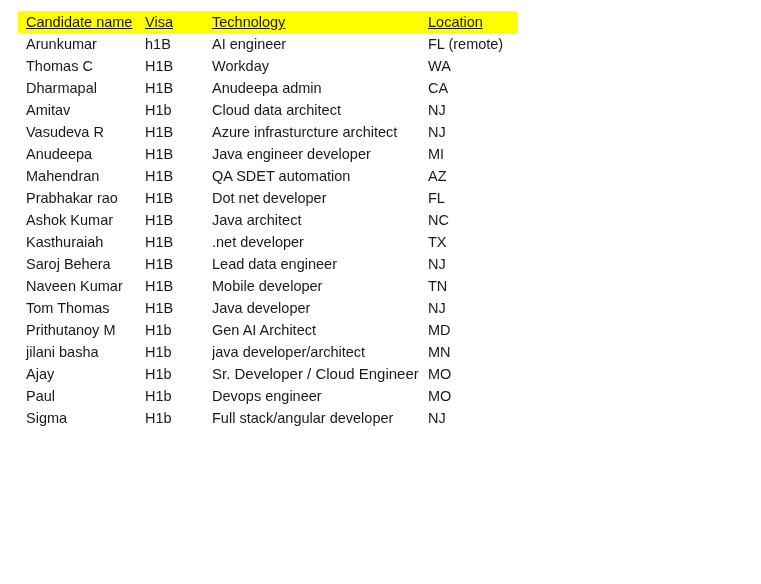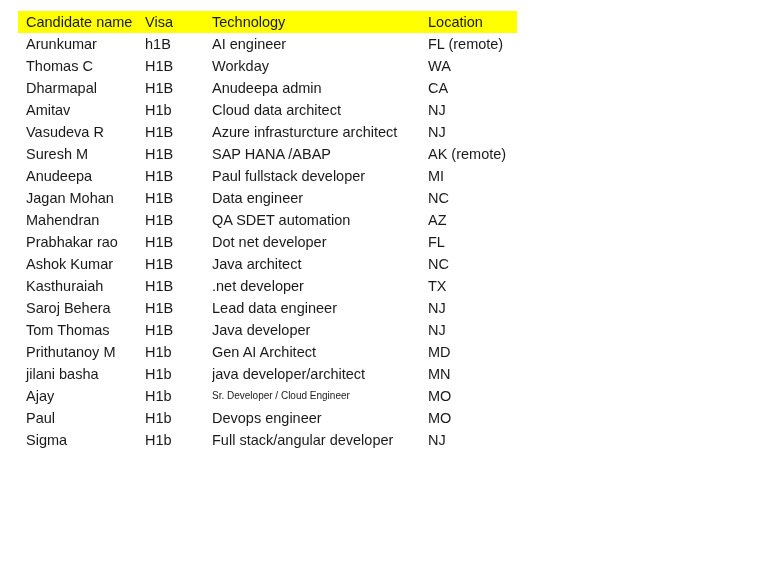--- a/index.html
+++ b/index.html
@@ -39,23 +39,24 @@
     line-height: 22px;
     white-space: nowrap;
     overflow: hidden;
     color: #1a1a1a;
   }
   th:first-child, td:first-child {
     padding-left: 8px;
   }
   thead th {
     background: #ffff00;
+    text-decoration: underline;
   }
   td.small {
-    font-size: 10px;
+    font-size: 15px;
   }
 </style>
 </head>
 <body>
 
 <div class="doc">
   <table class="candidate-table">
     <colgroup>
       <col class="col-name">
       <col class="col-visa">
@@ -95,36 +96,24 @@
           <td>Cloud data architect</td>
           <td>NJ</td>
         </tr>
         <tr>
           <td>Vasudeva R</td>
           <td>H1B</td>
           <td>Azure infrasturcture architect</td>
           <td>NJ</td>
         </tr>
         <tr>
-          <td>Suresh M</td>
-          <td>H1B</td>
-          <td>SAP HANA /ABAP</td>
-          <td>AK (remote)</td>
-        </tr>
-        <tr>
           <td>Anudeepa</td>
           <td>H1B</td>
-          <td>Paul fullstack developer</td>
+          <td>Java engineer developer</td>
           <td>MI</td>
-        </tr>
-        <tr>
-          <td>Jagan Mohan</td>
-          <td>H1B</td>
-          <td>Data engineer</td>
-          <td>NC</td>
         </tr>
         <tr>
           <td>Mahendran</td>
           <td>H1B</td>
           <td>QA SDET automation</td>
           <td>AZ</td>
         </tr>
         <tr>
           <td>Prabhakar rao</td>
           <td>H1B</td>
@@ -141,20 +130,26 @@
           <td>Kasthuraiah</td>
           <td>H1B</td>
           <td>.net developer</td>
           <td>TX</td>
         </tr>
         <tr>
           <td>Saroj Behera</td>
           <td>H1B</td>
           <td>Lead data engineer</td>
           <td>NJ</td>
+        </tr>
+        <tr>
+          <td>Naveen Kumar</td>
+          <td>H1B</td>
+          <td>Mobile developer</td>
+          <td>TN</td>
         </tr>
         <tr>
           <td>Tom Thomas</td>
           <td>H1B</td>
           <td>Java developer</td>
           <td>NJ</td>
         </tr>
         <tr>
           <td>Prithutanoy M</td>
           <td>H1b</td>

